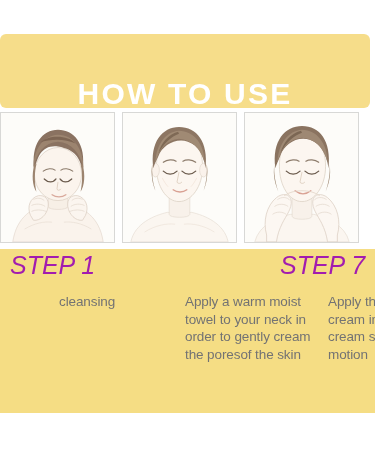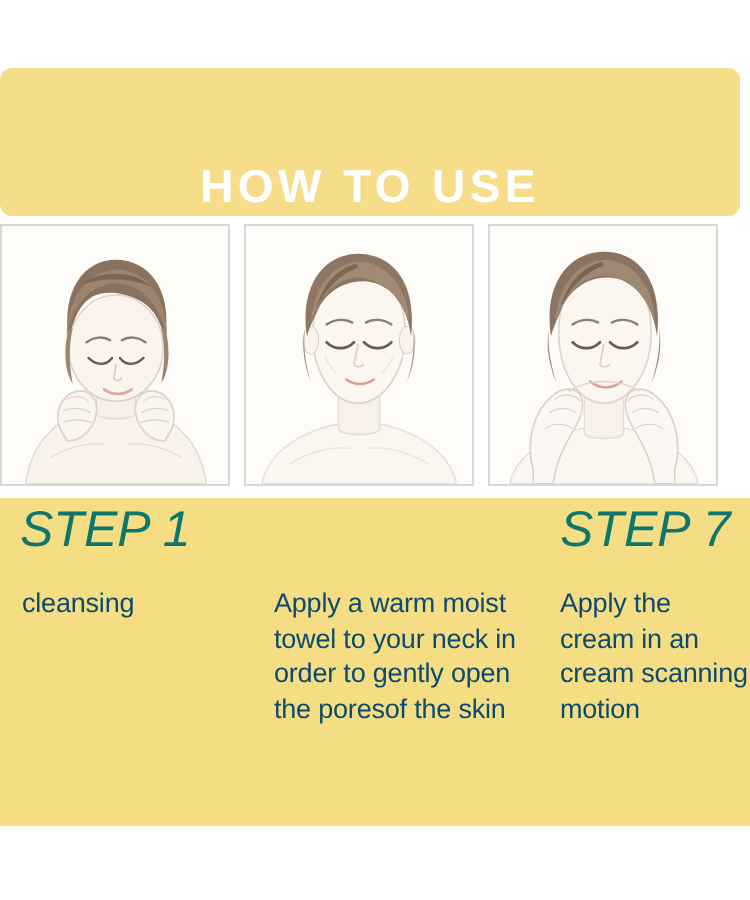--- a/index.html
+++ b/index.html
@@ -23,21 +23,21 @@
     width: 370px;
     height: 74px;
     background: #f6dd8a;
     border-radius: 6px;
     display: flex;
     align-items: center;
     justify-content: center;
   }
   .title-text {
     color: #ffffff;
-    font-size: 23px;
+    font-size: 30px;
     font-weight: bold;
     letter-spacing: 2.2px;
     line-height: 1;
     white-space: nowrap;
     margin-top: 45px;
   }
 
   
   .image-strip {
     position: absolute;
@@ -75,44 +75,45 @@
   .steps-row-labels {
     position: absolute;
     left: 0;
     top: 0;
     width: 375px;
     height: 40px;
   }
   .step-label {
     position: absolute;
     top: 2px;
-    color: #0f766e;
+    color: #a21caf;
     font-size: 25px;
     font-style: italic;
     font-weight: normal;
     letter-spacing: 0px;
     white-space: nowrap;
   }
   .step-label.s1 { left: 10px; }
   .step-label.s2 { left: 137px; }
   .step-label.s3 { left: 280px; }
 
   .steps-row-bodies {
     position: absolute;
     left: 0;
     top: 44px;
     width: 375px;
   }
   .step-body {
     position: absolute;
     top: 0;
-    color: #0c4a6e;
+    color: #737373;
     font-size: 13.5px;
     line-height: 17.5px;
     letter-spacing: -0.1px;
+    margin-left: 48px;
   }
   .step-body.b1 { left: 11px; width: 110px; }
   .step-body.b2 { left: 137px; width: 132px; }
   .step-body.b3 { left: 280px; width: 95px; }
 </style>
 </head>
 <body>
 
 <div class="title-banner">
   <div class="title-text">HOW TO USE</div>
@@ -242,17 +243,17 @@
 
 <div class="steps-panel">
 
   <div class="steps-row-labels">
     <div class="step-label s1">STEP 1</div>
     <div class="step-label s3">STEP 7</div>
   </div>
 
   <div class="steps-row-bodies">
     <div class="step-body b1">cleansing</div>
-    <div class="step-body b2">Apply a warm moist towel to your neck in order to gently open the poresof the skin</div>
+    <div class="step-body b2">Apply a warm moist towel to your neck in order to gently cream the poresof the skin</div>
     <div class="step-body b3">Apply the cream in an cream scanning motion</div>
   </div>
 
 </div>
 
 </body></html>

